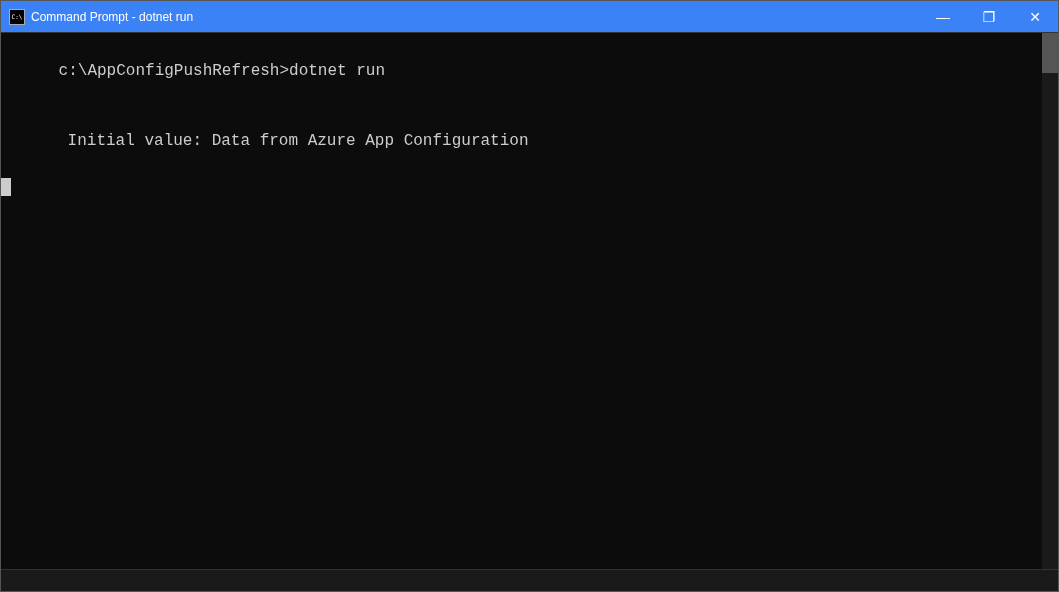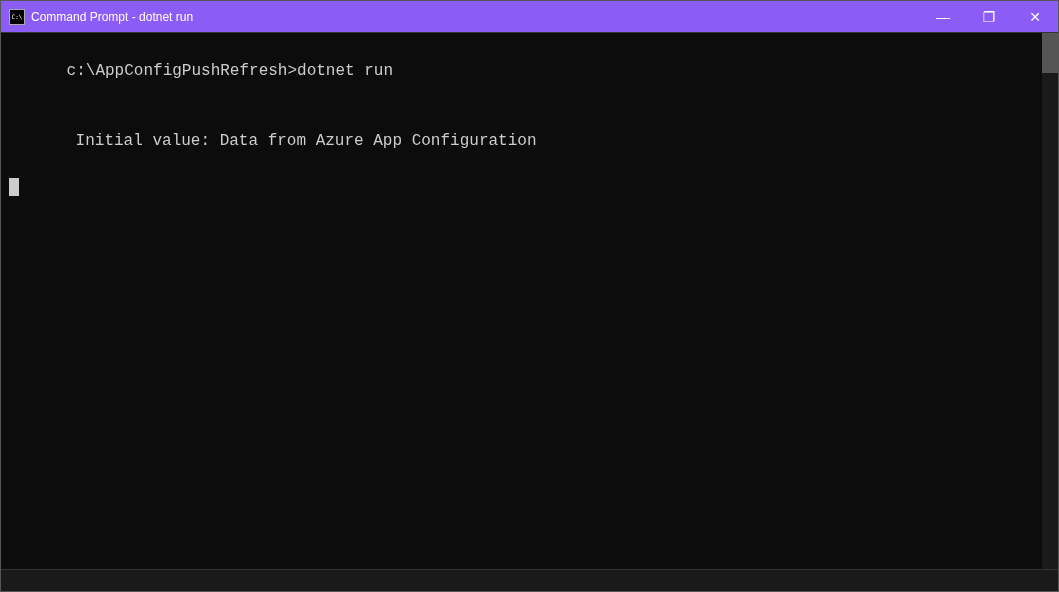--- a/index.html
+++ b/index.html
@@ -19,21 +19,21 @@
     .window {
       width: 1059px;
       height: 592px;
       display: flex;
       flex-direction: column;
       border: 1px solid #555;
     }
 
     .title-bar {
       height: 32px;
-      background: #8b5cf6;
+      background: #3b82f6;
       display: flex;
       align-items: center;
       justify-content: space-between;
       padding: 0 0 0 8px;
       flex-shrink: 0;
       border-bottom: 1px solid #333;
     }
 
     .title-bar-left {
       display: flex;
@@ -81,21 +81,21 @@
       font-size: 14px;
       cursor: pointer;
       background: transparent;
       border: none;
       font-family: 'Segoe UI', sans-serif;
     }
 
     .terminal-body {
       flex: 1;
       background: #0c0c0c;
-      padding: 4px 8px;
+      padding: 4px 0;
       color: #cccccc;
       font-size: 16px;
       font-family: 'Lucida Console', 'Courier New', monospace;
       line-height: 1.4;
       overflow: hidden;
       position: relative;
     }
 
     .terminal-line {
       white-space: pre;

